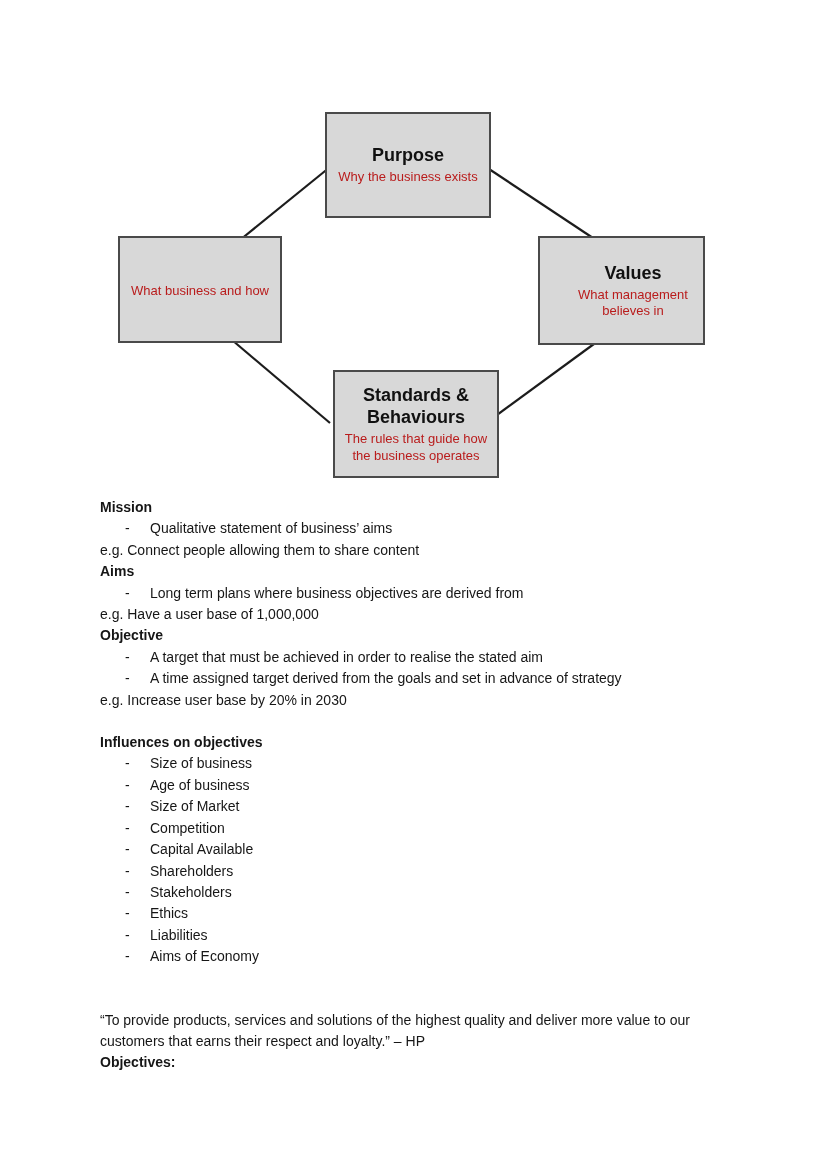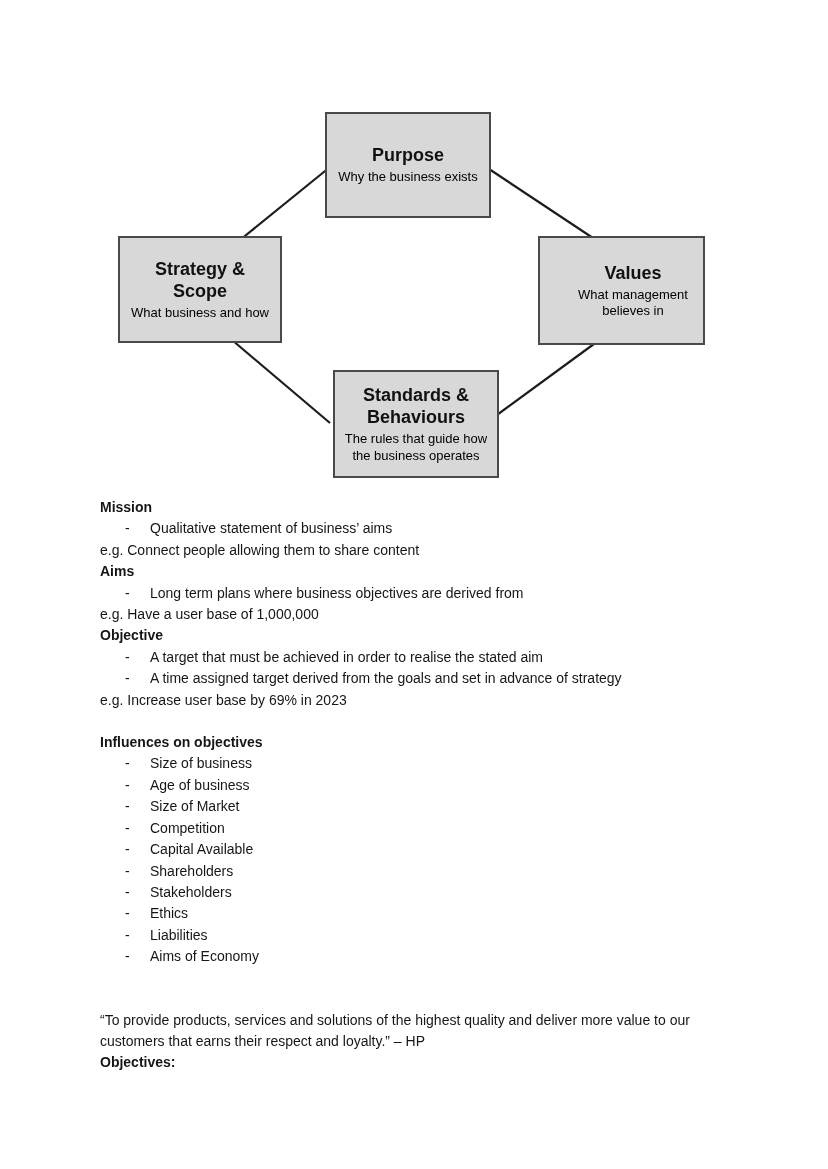--- a/index.html
+++ b/index.html
@@ -46,21 +46,21 @@
   .node-title {
     font-size: 18px;
     font-weight: 700;
     line-height: 22px;
     color: #111;
   }
   .node-sub {
     font-size: 13px;
     font-weight: 500;
     line-height: 16.5px;
-    color: #000000;
+    color: #b91c1c;
     margin-top: 3px;
   }
   .node-purpose   { left: 325px; top: 112px; width: 166px; height: 106px; }
   .node-strategy  { left: 118px; top: 236px; width: 164px; height: 107px; }
   .node-values    { left: 538px; top: 236px; width: 167px; height: 109px; padding-left: 32px; }
   .node-standards { left: 325px; top: 370px; width: 166px; height: 108px; margin-left: 8px; }
 
   
   .notes {
     margin-left: 100px;
@@ -97,21 +97,20 @@
       <line x1="232" y1="340" x2="330" y2="423" stroke="#1c1c1c" stroke-width="2.2"></line>
       <line x1="598" y1="341" x2="486" y2="423" stroke="#1c1c1c" stroke-width="2.2"></line>
     </svg>
 
     <div class="node node-purpose">
       <div class="node-title">Purpose</div>
       <div class="node-sub">Why the business exists</div>
     </div>
 
     <div class="node node-strategy">
-      <div class="node-title">Strategy &amp; Scope</div>
       <div class="node-sub">What business and how</div>
     </div>
 
     <div class="node node-values">
       <div class="node-title">Values</div>
       <div class="node-sub">What management believes in</div>
     </div>
 
     <div class="node node-standards">
       <div class="node-title">Standards &amp; Behaviours</div>
@@ -137,21 +136,21 @@
 
     <div class="h">Objective</div>
     <div class="bullet">
       <span class="marker">-</span>
       <span>A target that must be achieved in order to realise the stated aim</span>
     </div>
     <div class="bullet">
       <span class="marker">-</span>
       <span>A time assigned target derived from the goals and set in advance of strategy</span>
     </div>
-    <div class="plain">e.g. Increase user base by 69% in 2023</div>
+    <div class="plain">e.g. Increase user base by 20% in 2030</div>
 
     <div class="gap1"></div>
 
     <div class="h">Influences on objectives</div>
 
     <div class="bullet">
       <span class="marker">-</span>
       <span>Size of business</span>
     </div>
     <div class="bullet">

